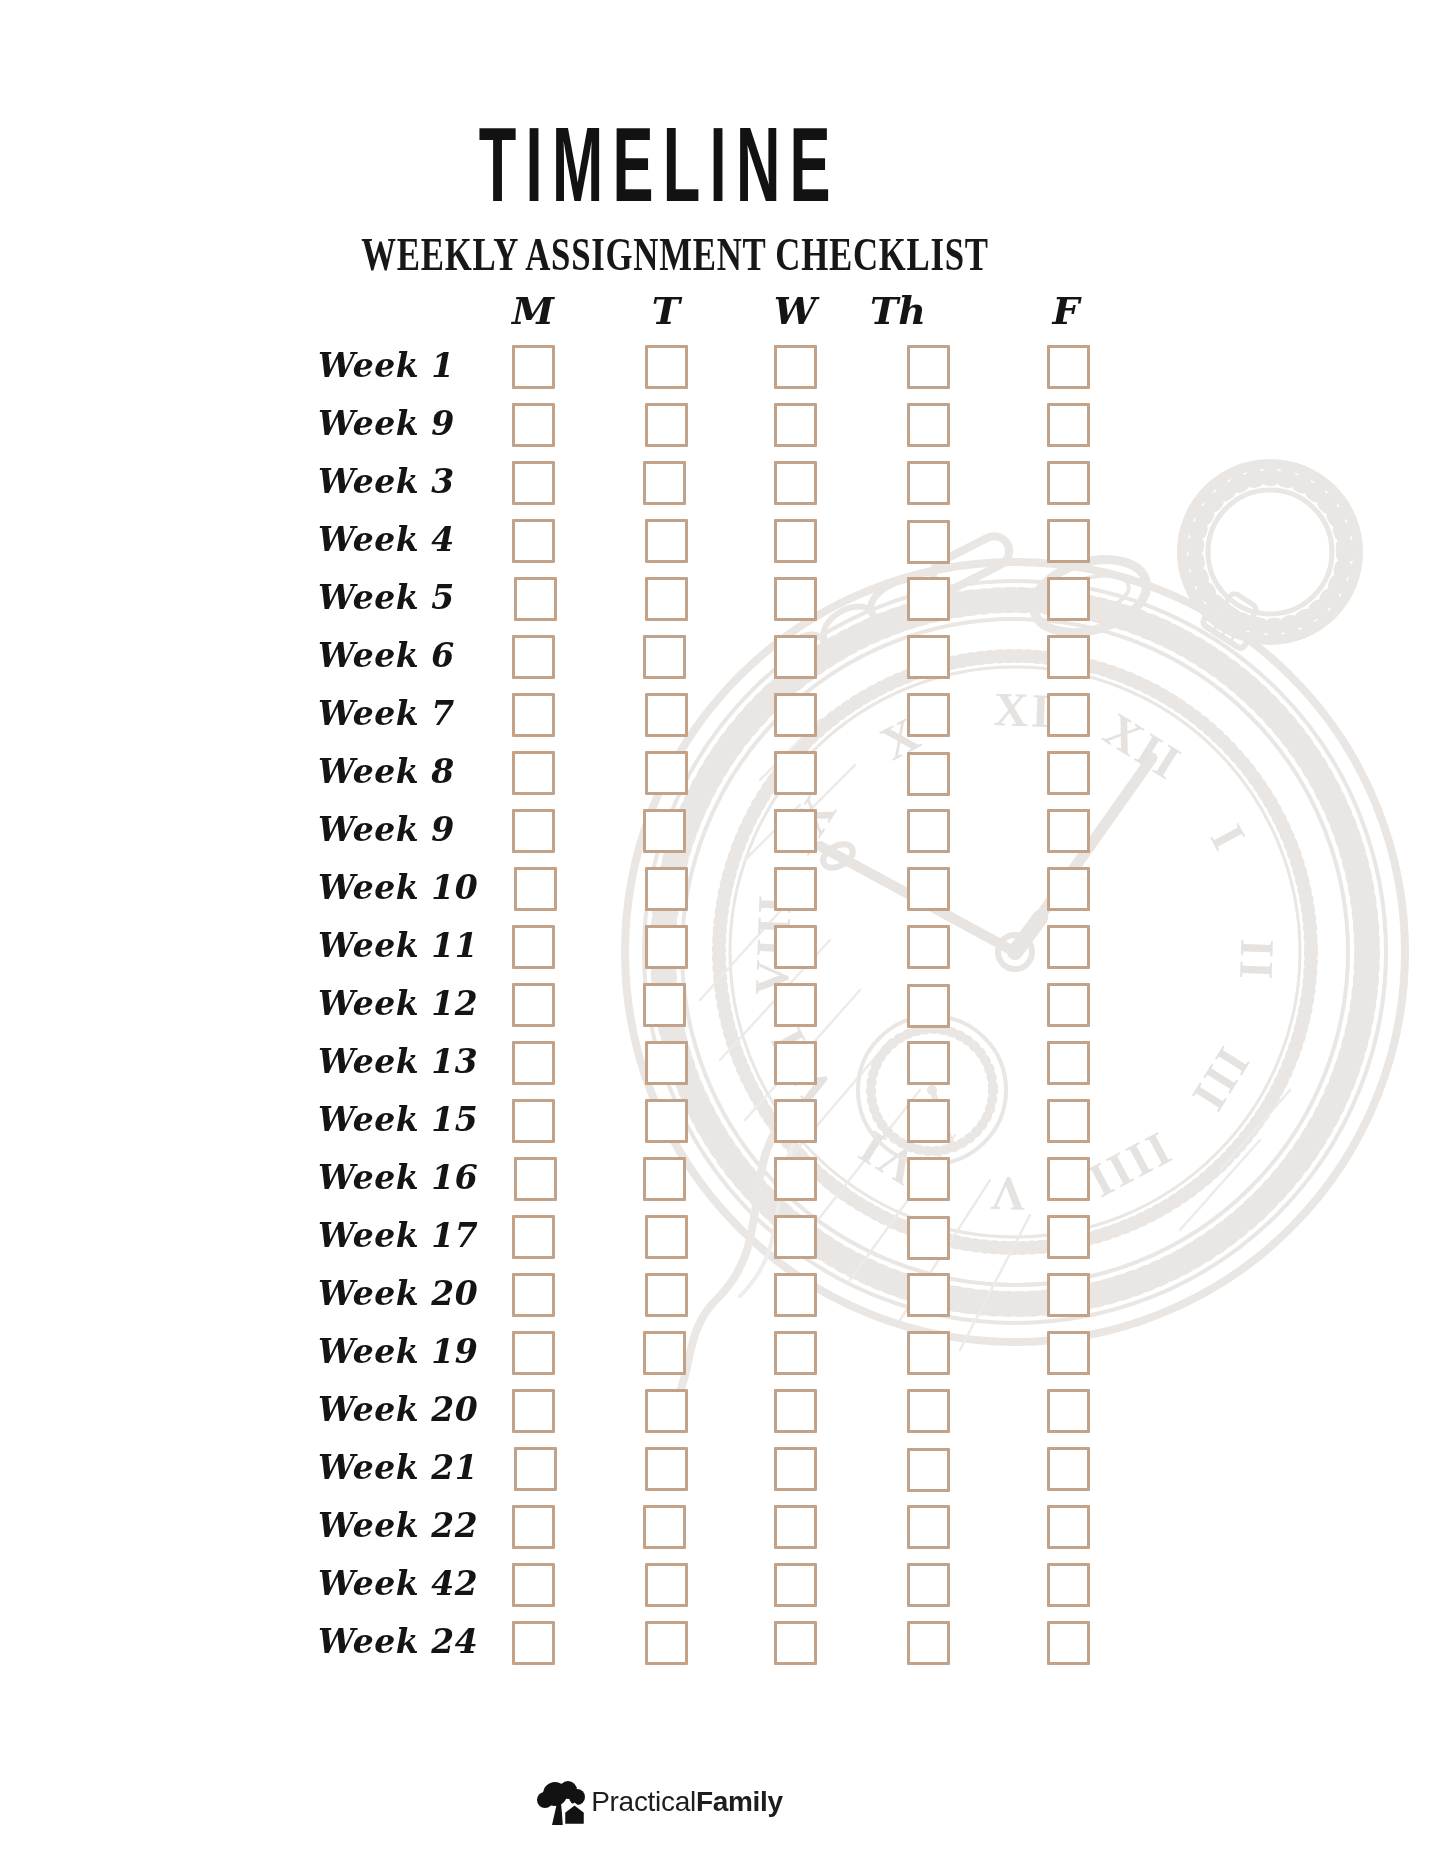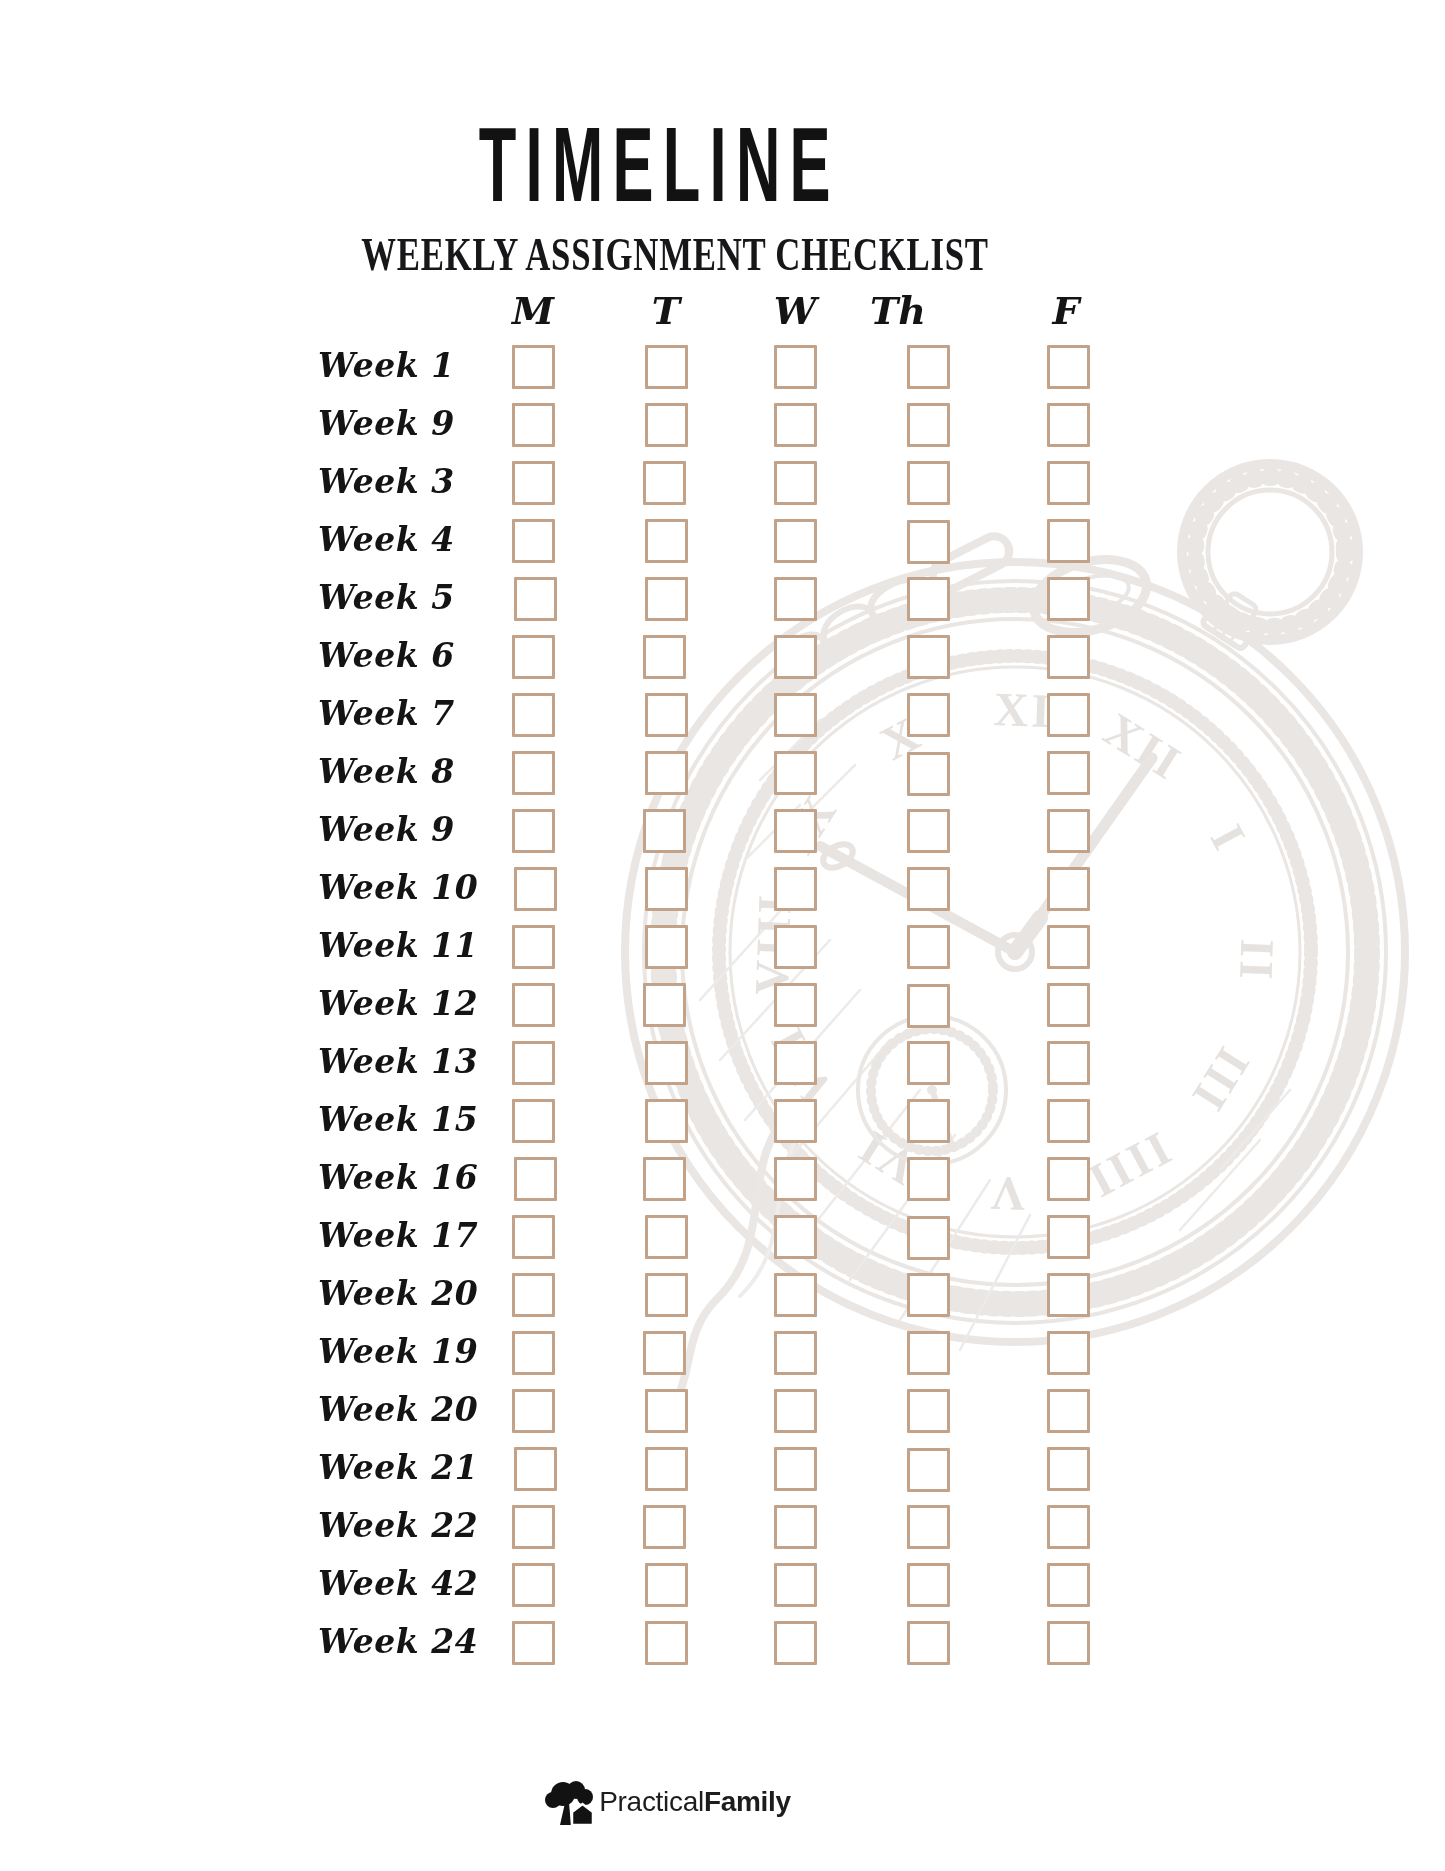--- a/index.html
+++ b/index.html
@@ -44,21 +44,21 @@
     width:37px;height:38px;background:#ffffff;border:3px solid #c3a28a;
     border-radius:1px;box-sizing:content-box;
   }
   .cb.c1{left:512px}.cb.c2{left:645px}.cb.c3{left:774px}.cb.c4{left:907px}.cb.c5{left:1047px}
   
   .row:nth-child(3n) .cb.c2{margin-left:-2px}
   .row:nth-child(4n) .cb.c4{margin-top:1px}
   .row:nth-child(5n) .cb.c1{margin-left:2px}
 
   .footer{
-    position:absolute;top:1776px;left:8px;width:100%;height:52px;
+    position:absolute;top:1776px;left:0;width:100%;height:52px;
     display:flex;align-items:center;justify-content:center;gap:4px;
   }
   .brand-text{font-family:"Liberation Sans",sans-serif;font-size:28px;color:#1d1d1d;letter-spacing:-.3px}
   .brand-text .bold{font-weight:700}
 </style>
 </head>
 <body>
 
 <svg class="watermark" viewBox="0 0 1445 1871" xmlns="http://www.w3.org/2000/svg">
   <g fill="none" stroke="#e9e6e3" stroke-linecap="round">

